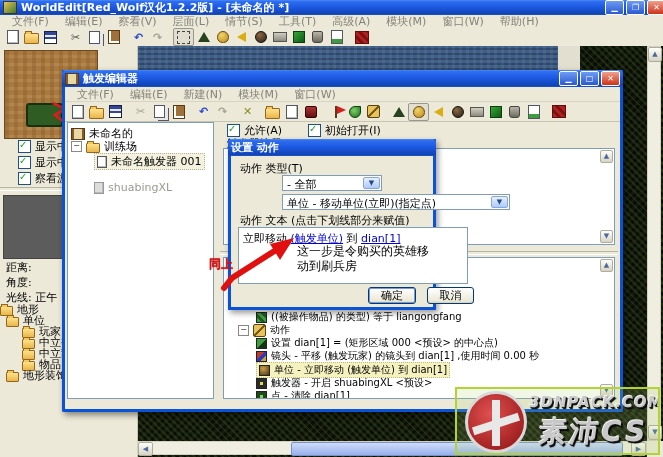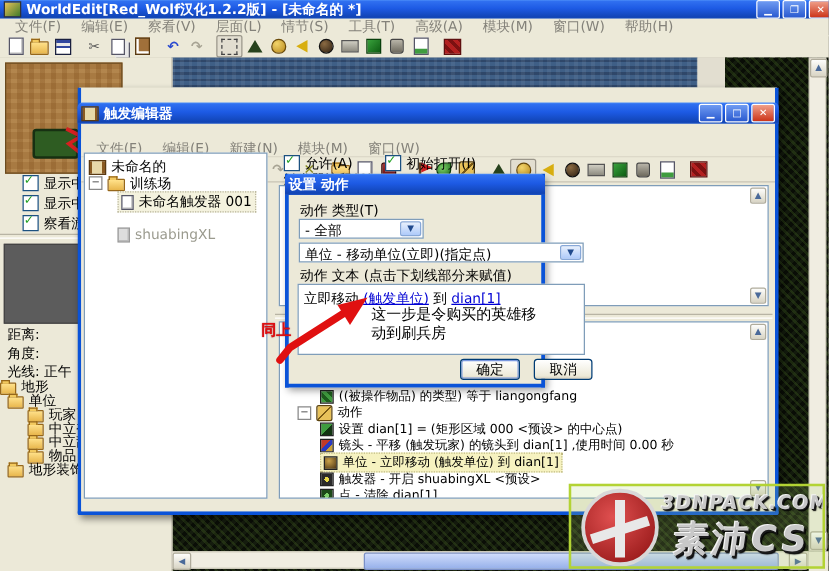--- a/index.html
+++ b/index.html
@@ -56,21 +56,21 @@
   .cbrow{position:absolute;display:flex;align-items:center;gap:4px;}
 
   
   .sb-track{background:#f0ede1;border:1px solid #d4d0c0;}
   .sb-btn{position:absolute;background:linear-gradient(180deg,#fdfdfb,#d8d4c4);border:1px solid #b0ac9c;border-radius:2px;
     display:flex;align-items:center;justify-content:center;font-size:7px;color:#4a6a9a;line-height:1;}
   .sb-thumb{position:absolute;background:linear-gradient(180deg,#cfdcfb,#96b0ea);border:1px solid #7a90c8;border-radius:2px;}
 
   
   .combo{position:absolute;background:#fff;border:1px solid #7f9db9;height:16px;box-sizing:border-box;
-    padding:1px 18px 0 4px;overflow:hidden;white-space:nowrap;}
+    padding:1px 18px 0 4px;overflow:hidden;white-space:nowrap;margin-left:43px;}
   .combo .dd{position:absolute;right:1px;top:1px;bottom:1px;width:15px;
     background:linear-gradient(180deg,#e8f0fc,#aecafa);border:1px solid #88a8d8;border-radius:2px;
     display:flex;align-items:center;justify-content:center;font-size:7px;color:#214a8c;}
 
   .xpbtn{position:absolute;height:17px;box-sizing:border-box;border:1px solid #003c74;border-radius:3px;
     background:linear-gradient(180deg,#ffffff,#ece9d8 85%,#d8d0bc);display:flex;align-items:flex-start;justify-content:center;}
   .xpbtn.def{box-shadow:inset 0 0 0 1px #7a98df;}
 
   .tree-row{position:absolute;display:flex;align-items:center;gap:4px;white-space:nowrap;}
   .lnk{color:#0000d4;text-decoration:underline;}
@@ -239,21 +239,21 @@
   </div>
   <div class="abs sb-track" style="left:137px;top:441px;width:510px;height:14px;box-sizing:border-box;">
     <span class="sb-btn" style="left:0;top:0;width:13px;height:12px;">◀</span>
     <span class="sb-btn" style="right:0;top:0;width:13px;height:12px;">▶</span>
     <span class="sb-thumb" style="left:153px;top:0;width:330px;height:12px;"></span>
   </div>
   <div class="abs" style="left:647px;top:441px;width:16px;height:16px;background:#ece9d8;"></div>
 
   <div class="abs" style="left:62px;top:70px;width:561px;height:342px;
     background:#ece9d8;border:3px solid #0a53d8;border-top:none;box-sizing:border-box;border-radius:0 0 2px 2px;box-shadow:2px 3px 6px rgba(0,0,0,.45);z-index:10;">
-    <div class="luna-tb" style="height:17px;margin:12px -3px;">
+    <div class="luna-tb" style="height:17px;margin:0 -3px;">
       <span class="scroll-ic"></span>
       <span style="font-size:11px;">触发编辑器</span>
       <span class="winbtns">
         <span class="wbtn">▁</span>
         <span class="wbtn">□</span>
         <span class="wbtn close">✕</span>
       </span>
     </div>
     <div class="menubar" style="height:14px;">
       <span class="mi">文件(F)</span>

